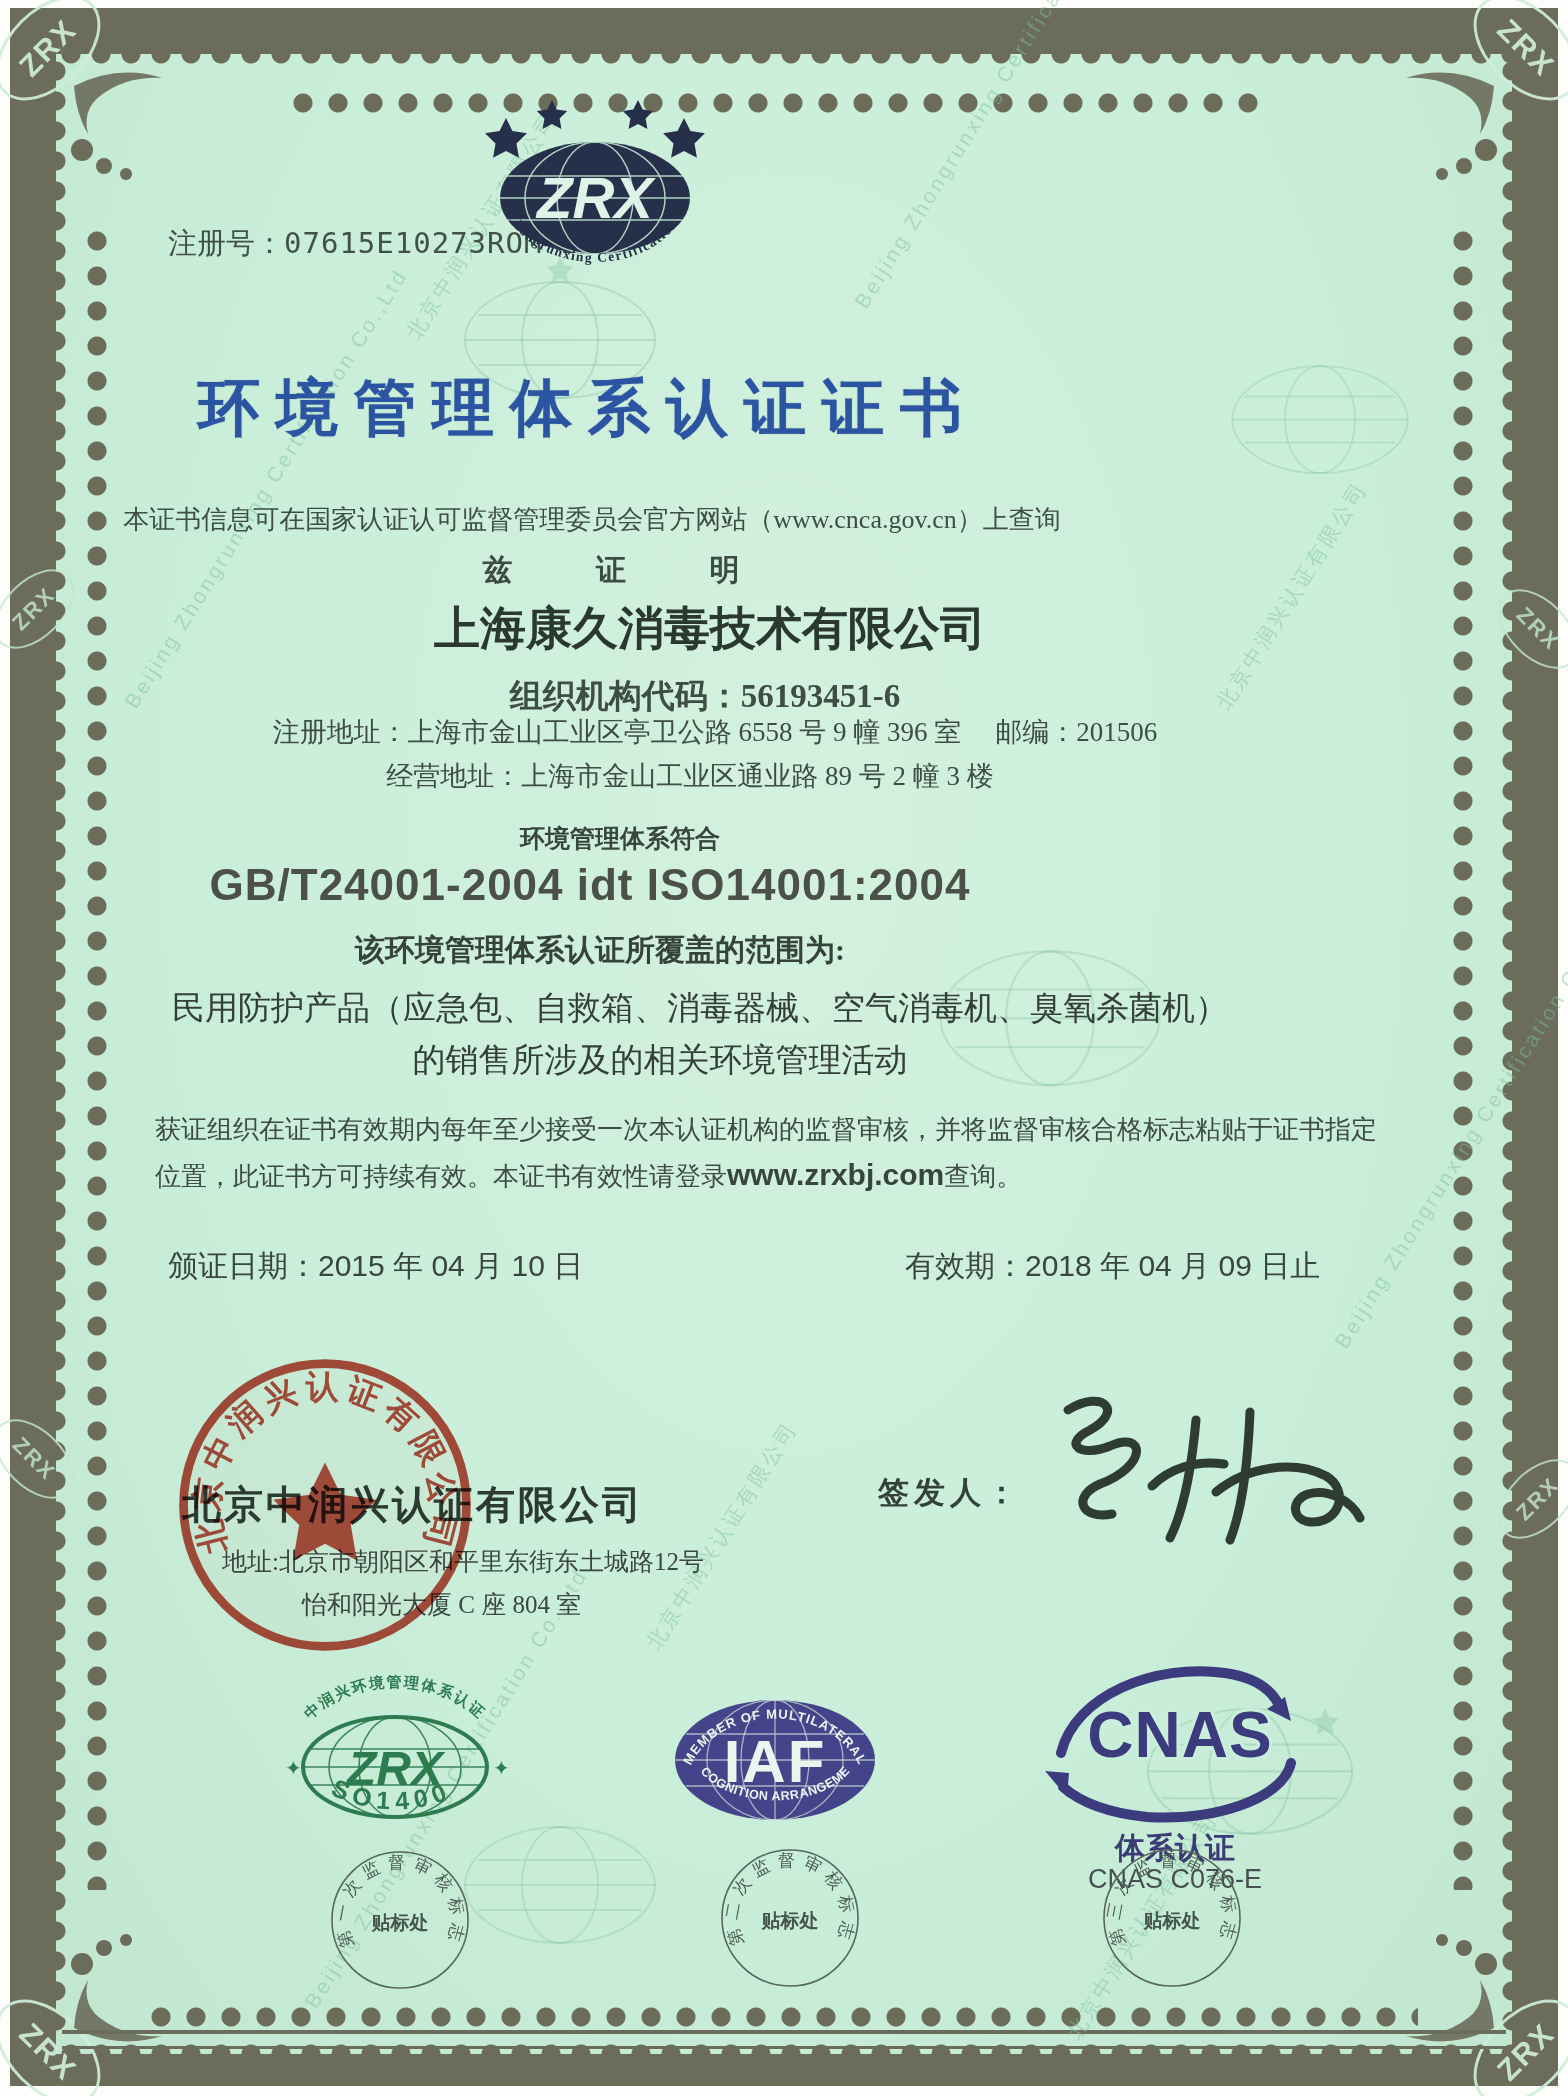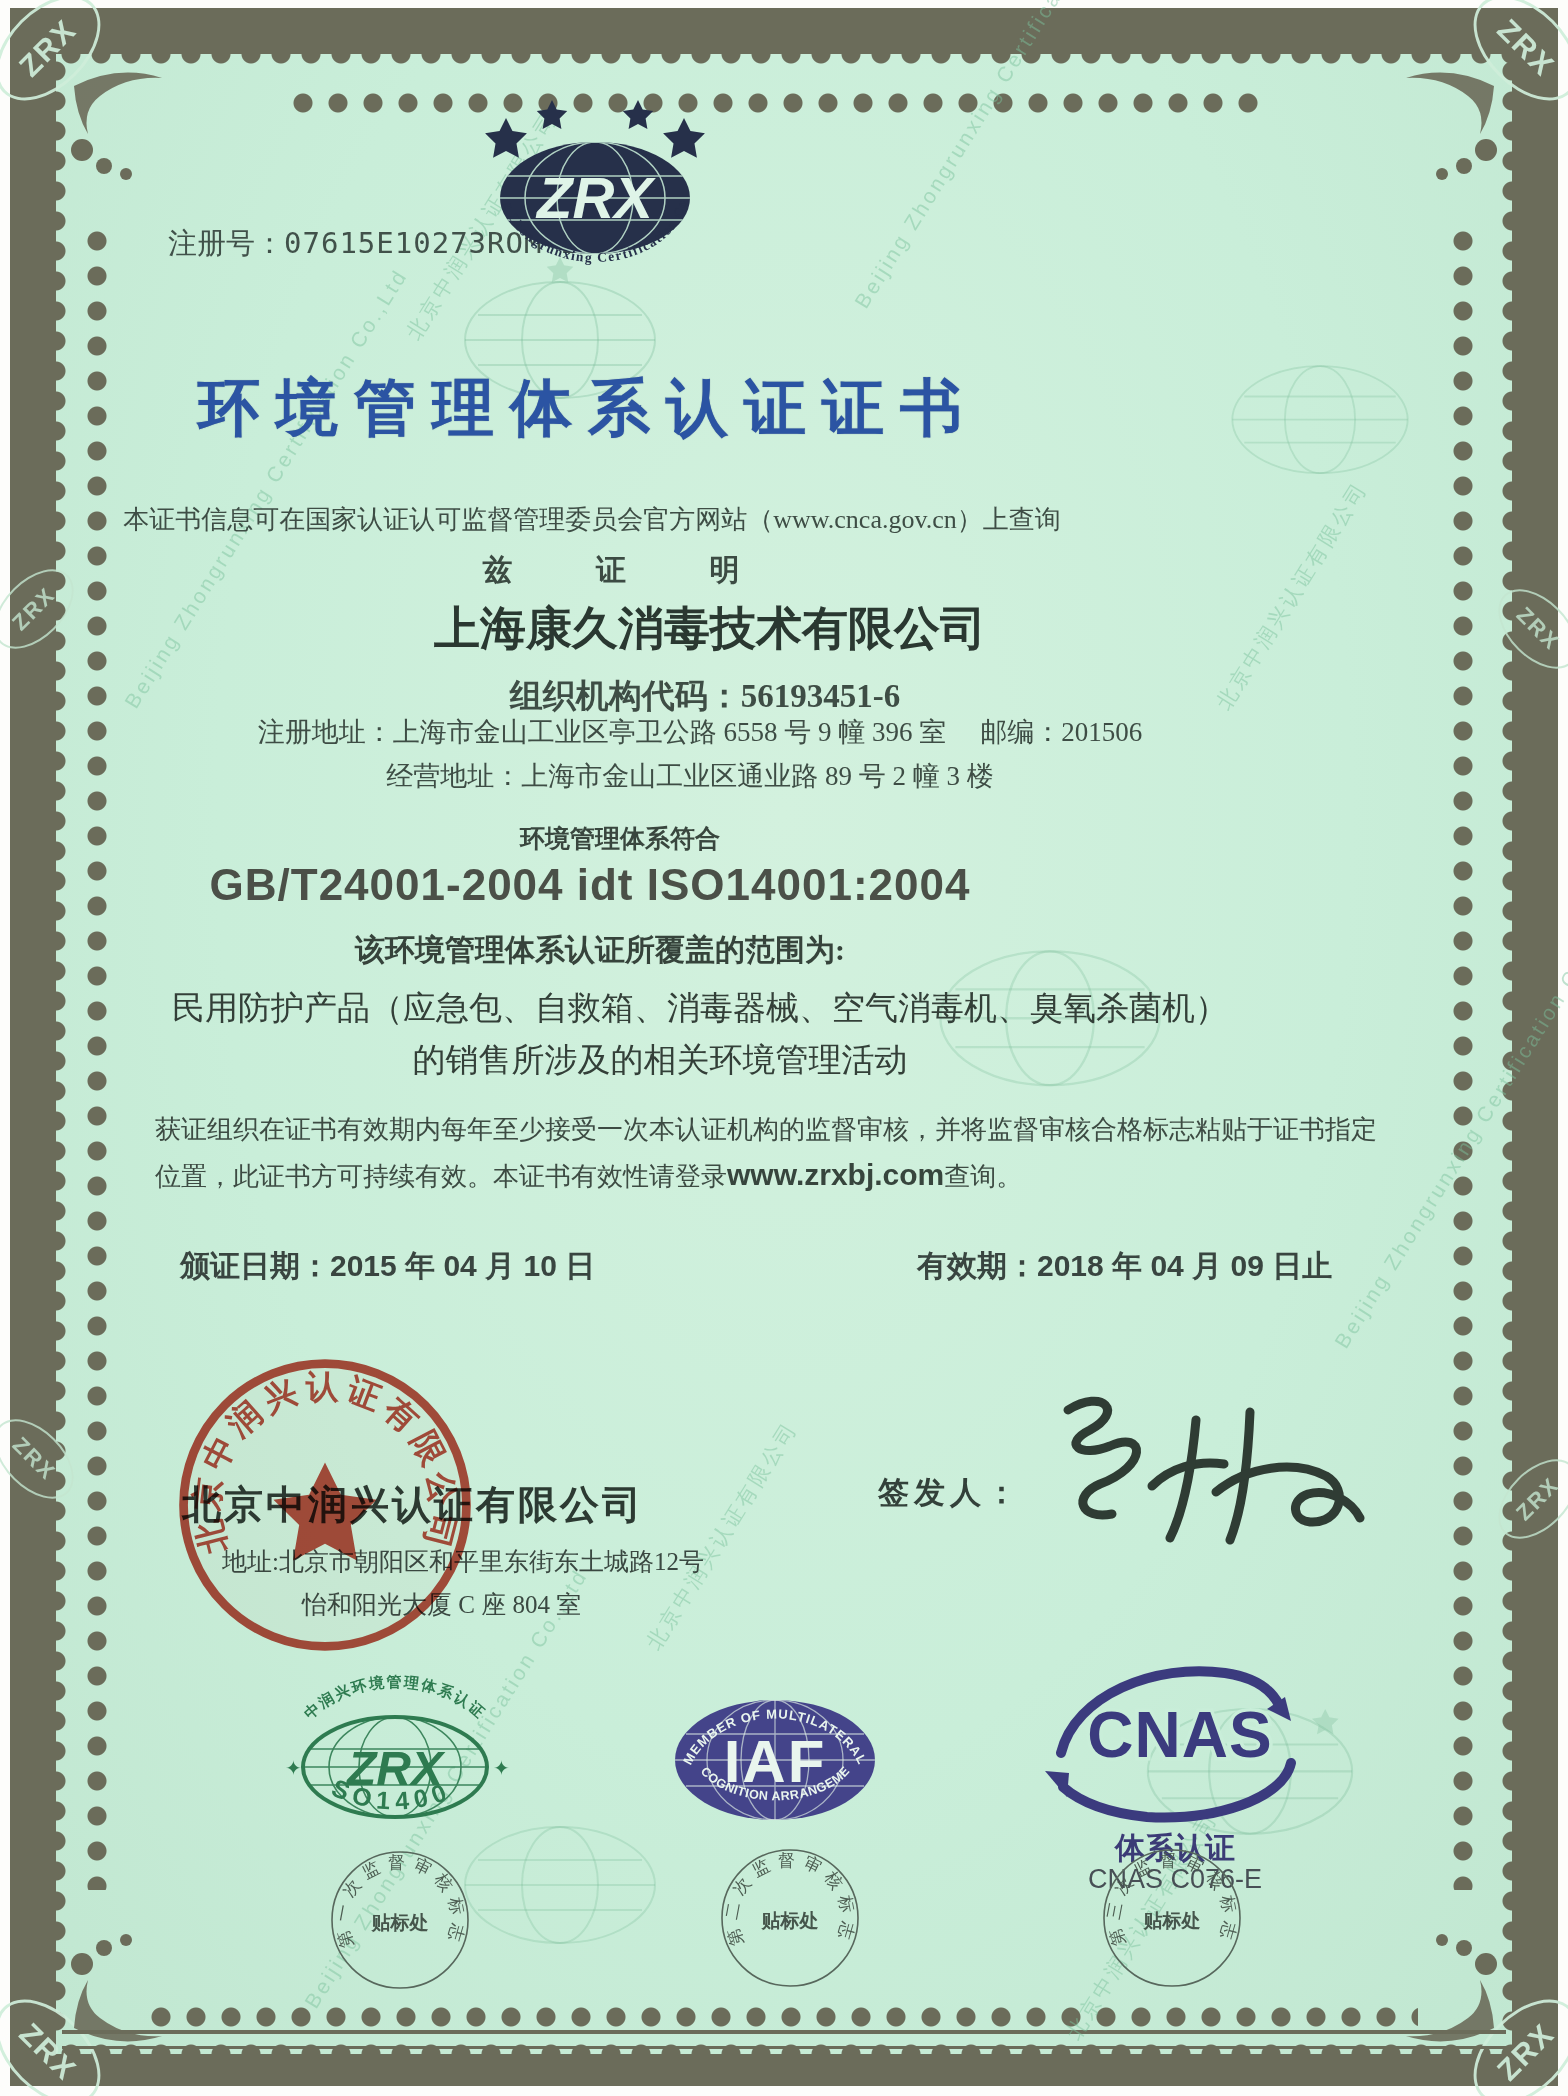--- a/index.html
+++ b/index.html
@@ -39,33 +39,33 @@
   
   .line{position:absolute;text-align:center;color:#3e4d45;}
   .reg{position:absolute;left:168px;top:224px;font-size:29px;color:#41514a;}
   .reg .num{font-family:"DejaVu Sans Mono",monospace;letter-spacing:1px;}
   .title{left:38px;width:1100px;top:366px;font-size:62px;font-weight:700;letter-spacing:16px;
      color:#2b54a3;text-shadow:0 0 1px rgba(20,40,90,.5);}
   .infoline{left:92px;width:1000px;top:502px;font-size:26px;}
   .hereby{left:330px;width:600px;top:550px;font-size:30px;font-weight:700;letter-spacing:38px;color:#3c4b43;}
   .company{left:210px;width:1000px;top:598px;font-size:46px;font-weight:700;color:#2a3831;}
   .orgcode{left:205px;width:1000px;top:674px;font-size:33px;font-weight:bold;}
-  .addr1{left:100px;width:1200px;top:714px;font-size:27px;}
+  .addr1{left:115px;width:1200px;top:714px;font-size:27px;}
   .addr1 .postal{margin-left:34px;}
   .addr2{left:190px;width:1000px;top:758px;font-size:27px;}
   .conform{left:120px;width:1000px;top:822px;font-size:25px;font-weight:700;color:#39463e;}
   .standard{left:90px;width:1000px;top:860px;font-size:44px;font-weight:700;color:#4b5048;
      font-family:Liberation Sans, sans-serif;letter-spacing:1px;}
   .scopehead{left:100px;width:1000px;top:930px;font-size:30px;font-weight:700;color:#36433b;}
   .scope1{left:150px;width:1100px;top:986px;font-size:33px;color:#333f38;}
   .scope2{left:160px;width:1000px;top:1038px;font-size:33px;color:#333f38;}
   .para{position:absolute;left:155px;width:1300px;font-size:26px;color:#3d4b43;text-align:left;}
   .para .url{font-family:"Liberation Sans",sans-serif;font-weight:700;font-size:30px;color:#37453d;}
-  .dates{position:absolute;top:1246px;font-size:30px;color:#394540;font-weight:700;
-     font-family:"Liberation Sans",sans-serif;margin-left:12px;}
+  .dates{position:absolute;top:1246px;font-size:30px;color:#394540;font-weight:400;
+     font-family:"Liberation Sans",sans-serif;}
   .issuer-name{position:absolute;left:182px;top:1478px;font-size:39px;font-weight:700;color:#2c3a32;letter-spacing:3px;}
   .issuer-addr{position:absolute;font-size:25px;color:#3a4841;}
   .signer{position:absolute;left:878px;top:1472px;font-size:31px;color:#33413a;letter-spacing:5px;font-weight:600;}
   .cnas-cap1{left:1035px;width:280px;top:1828px;font-size:30px;font-weight:700;color:#3b3b76;}
   .cnas-cap2{left:1035px;width:280px;top:1864px;font-size:27px;color:#474f55;font-family:"Liberation Sans",sans-serif;}
   svg{display:block;}
 </style>
 </head>
 <body>
 

